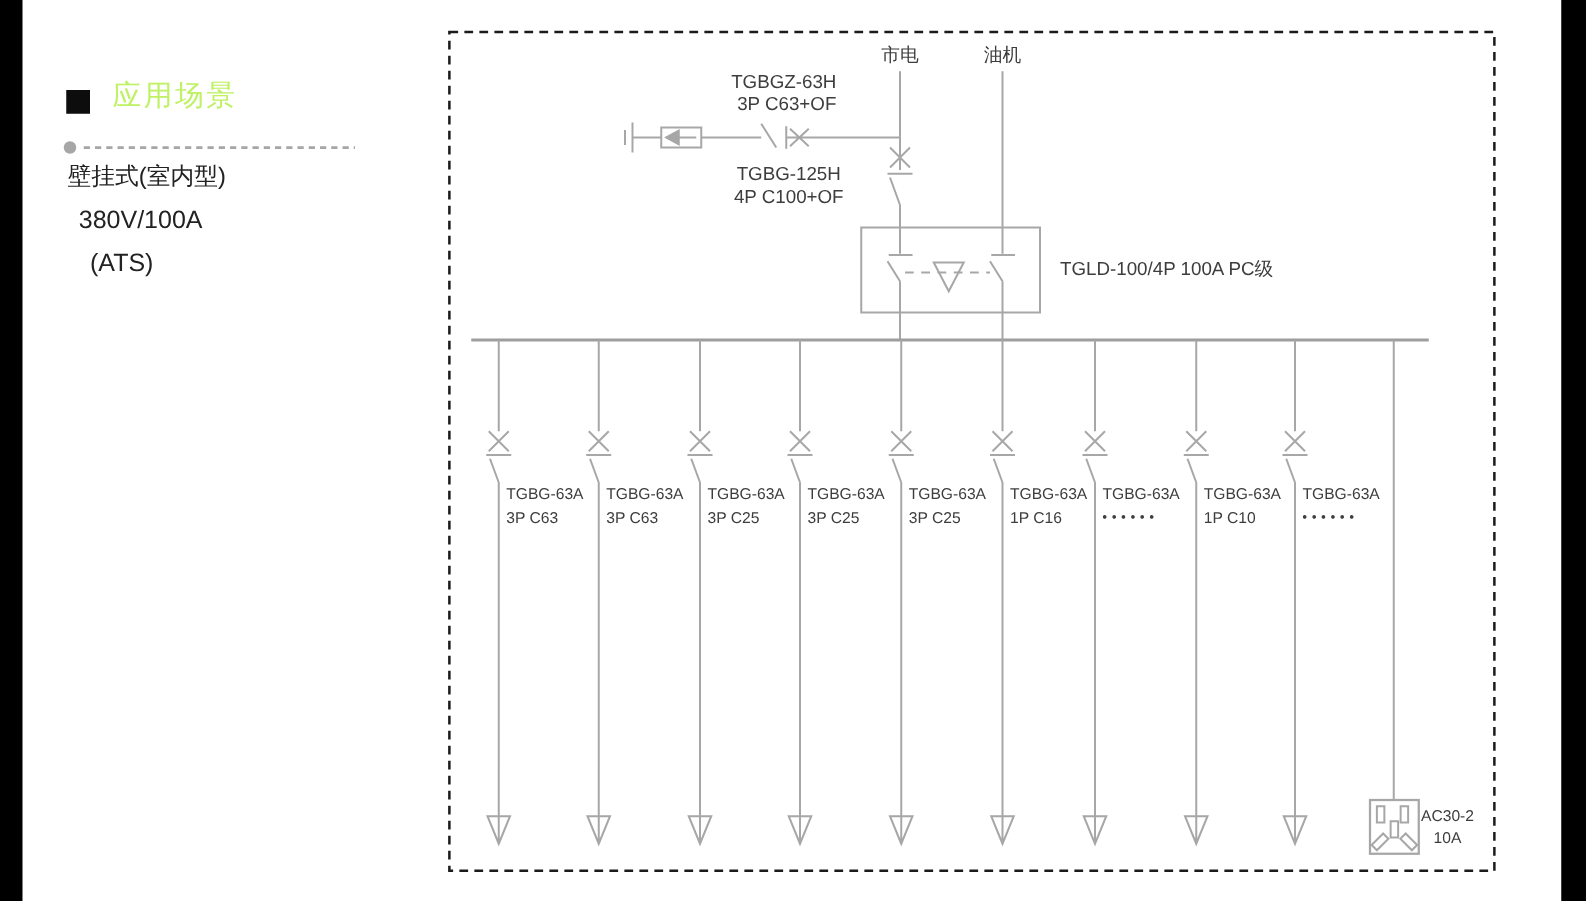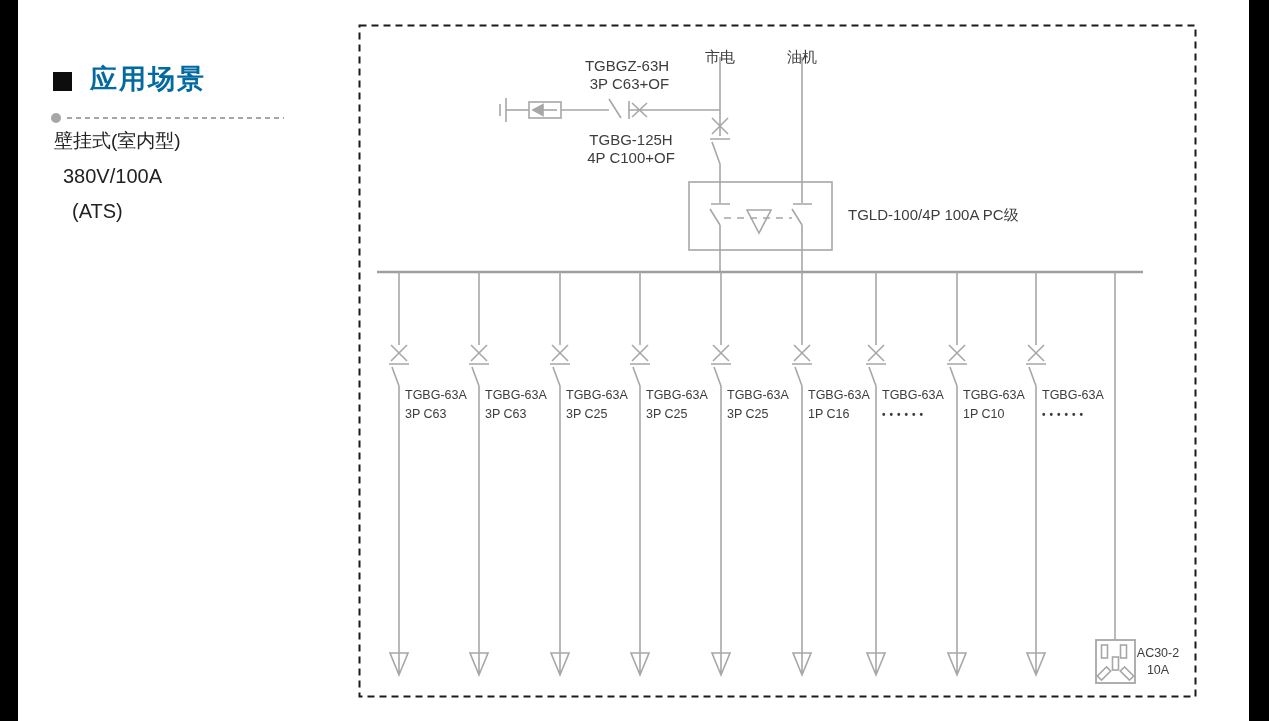--- a/index.html
+++ b/index.html
@@ -7,31 +7,31 @@
   body{
     width:1269px;height:721px;overflow:hidden;position:relative;
     background:#000;
     font-family:"Liberation Sans","DejaVu Sans",sans-serif;
   }
   .stage{position:absolute;left:18px;top:0;width:1231px;height:721px;background:#ffffff;}
   
   .heading-bullet{position:absolute;left:53px;top:72px;width:19px;height:19px;background:#0d0d0d;}
   .heading-text{
     position:absolute;left:90px;top:61px;
-    font-size:27px;font-weight:700;color:#0369a1;letter-spacing:2px;white-space:nowrap;
+    font-size:23px;font-weight:400;color:#bef264;letter-spacing:2px;white-space:nowrap;
   }
   .panel-line{position:absolute;color:#222;white-space:nowrap;}
   .panel-line-0{left:54px;top:128px;font-size:19px;}
   .panel-line-1{left:63px;top:165px;font-size:20px;}
   .panel-line-2{left:72px;top:200px;font-size:20px;}
   
   svg.schematic{position:absolute;left:0;top:0;}
   
   .dlabel{position:absolute;color:#3d3d3d;white-space:nowrap;}
-  .src-label{top:35px;font-size:15px;transform:translateX(-50%);margin-top:13px;}
+  .src-label{top:35px;font-size:15px;transform:translateX(-50%);}
   .spd-label{left:627px;top:57px;font-size:15px;line-height:18px;text-align:right;transform:translateX(-50%);}
   .main-breaker-label{left:560px;top:131px;width:142px;font-size:15px;line-height:18px;text-align:center;}
   .ats-label{left:848px;top:206px;font-size:15px;text-align:center;}
   .branch-label{position:absolute;top:386px;color:#3d3d3d;font-size:12.5px;line-height:19px;white-space:nowrap;}
   .branch-label .dots{font-size:10px;letter-spacing:4px;font-weight:700;}
   .socket-label{left:1134px;top:645px;width:48px;text-align:center;font-size:12.5px;line-height:17px;}
 </style>
 </head>
 <body>
 

